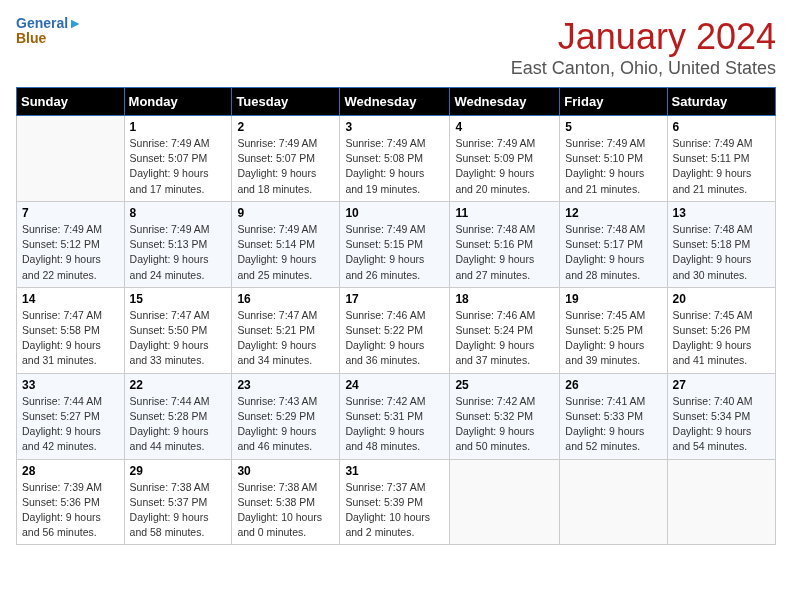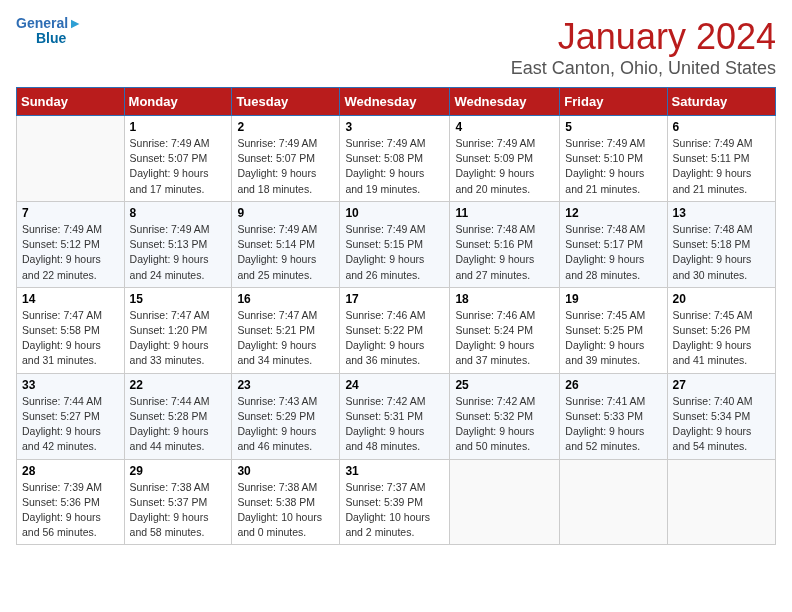--- a/index.html
+++ b/index.html
@@ -41,21 +41,21 @@
     .location {
       font-size: 18px;
       color: #555;
     }
     table {
       width: 100%;
       border-collapse: collapse;
       font-size: 11px;
     }
     thead tr {
-      background-color: #b91c1c;
+      background-color: #000000;
       color: #fff;
     }
     thead th {
       padding: 6px 4px;
       text-align: left;
       font-size: 13px;
       font-weight: bold;
       border: 1px solid #2e6db4;
     }
     tbody tr {
@@ -91,21 +91,21 @@
   </style>
 </head>
 <body>
 
 <div class="header">
   <div class="logo">
     <div class="logo-text">
       <span>General</span><span style="color:#2e9fd4;">►</span>
     </div>
     <div class="logo-text">
-      <span style="color:#0369a1;margin-left:20px;">Blue</span>
+      <span style="color:#a16207;">Blue</span>
     </div>
   </div>
   <div class="title-section">
     <div class="month-title">January 2024</div>
     <div class="location">East Canton, Ohio, United States</div>
   </div>
 </div>
 
 <table>
   <thead>
@@ -235,21 +235,21 @@
         <div class="day-info">
           <span>Sunrise: 7:47 AM</span><br>
           <span>Sunset: 5:58 PM</span><br>
           <span>Daylight: 9 hours and 31 minutes.</span>
         </div>
       </td>
         <td>
         <span class="day-number">15</span>
         <div class="day-info">
           <span>Sunrise: 7:47 AM</span><br>
-          <span>Sunset: 1:20 PM</span><br>
+          <span>Sunset: 5:50 PM</span><br>
           <span>Daylight: 9 hours and 33 minutes.</span>
         </div>
       </td>
         <td>
         <span class="day-number">16</span>
         <div class="day-info">
           <span>Sunrise: 7:47 AM</span><br>
           <span>Sunset: 5:21 PM</span><br>
           <span>Daylight: 9 hours and 34 minutes.</span>
         </div>

